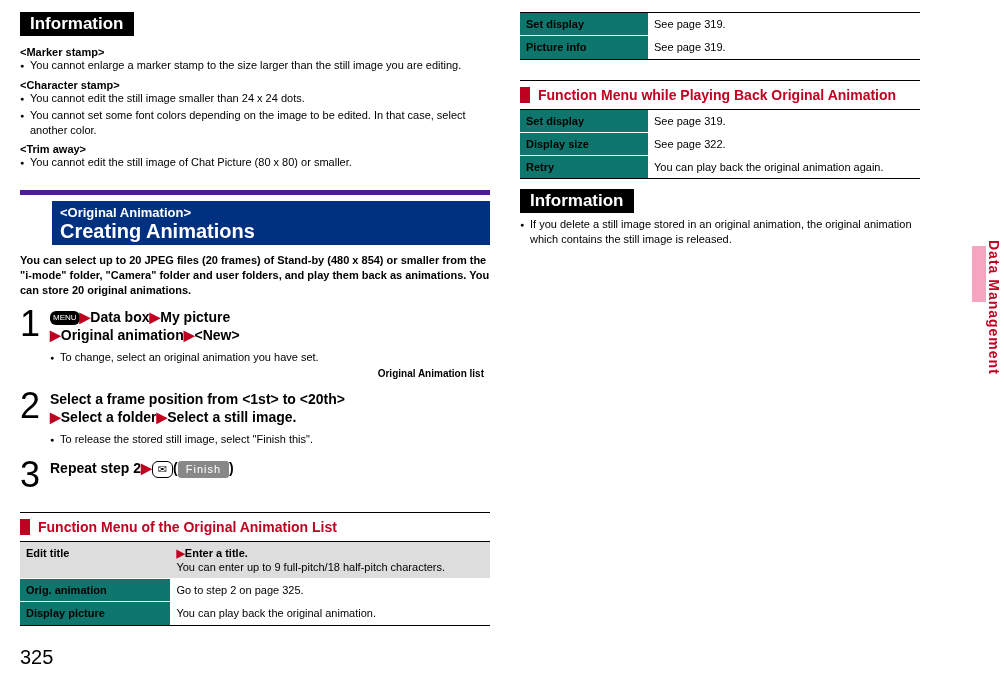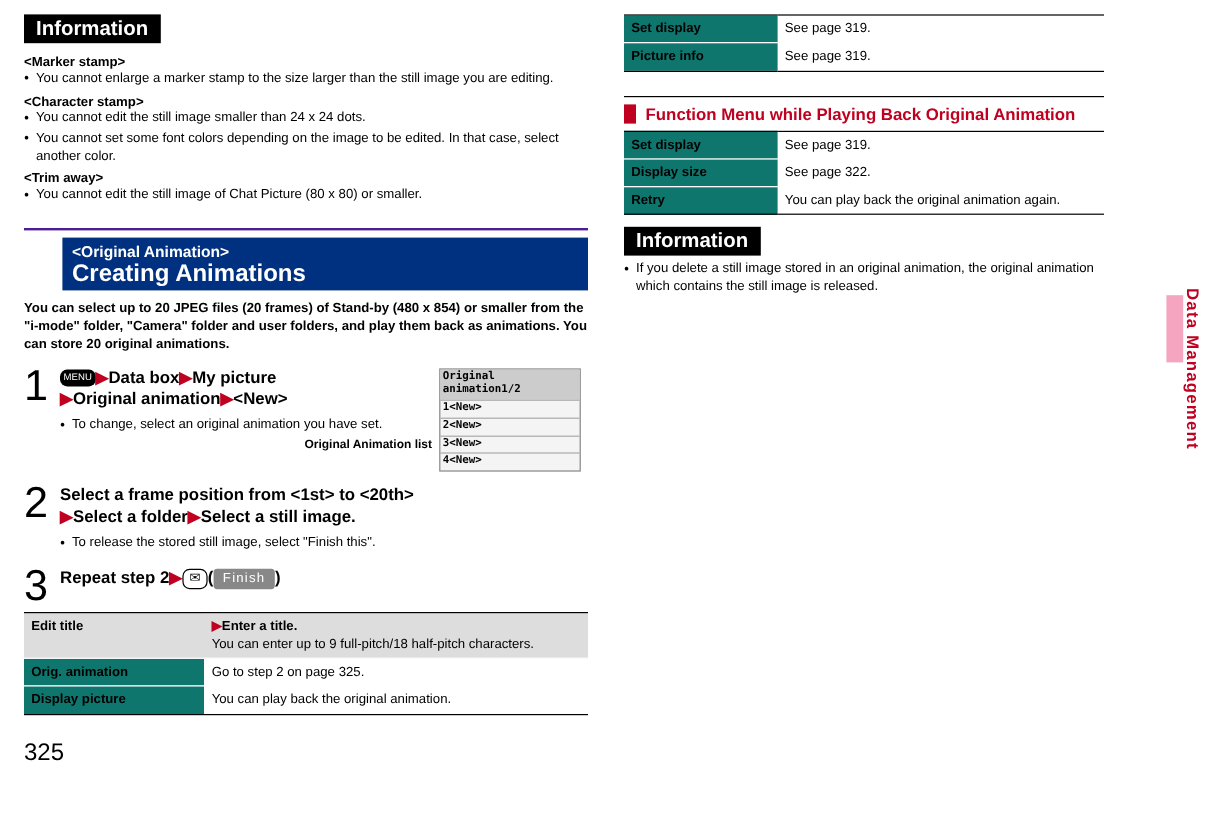--- a/index.html
+++ b/index.html
@@ -24,21 +24,21 @@
     font-size: 17px;
     padding: 2px 10px;
     display: inline-block;
     margin-bottom: 4px;
   }
   .subhead { font-weight: bold; margin-top: 6px; }
   .bullet-list { margin: 0; padding: 0; list-style: none; }
   .bullet-list li { padding-left: 10px; position: relative; line-height: 1.35; margin-bottom: 2px; }
   .bullet-list li::before { content: "●"; position: absolute; left: 0; font-size: 7px; top: 3px; }
 
-  .section-block { margin-top: 20px; border-top: 2px solid #4c1d95; padding-left: 32px; }
+  .section-block { margin-top: 20px; border-top: 5px solid #4c1d95; padding-left: 32px; }
   .blue-heading {
     background: #003080;
     color: #fff;
     padding: 4px 8px 2px 8px;
     margin-top: 6px;
   }
   .blue-heading .small { font-size: 13px; font-weight: bold; display:block; }
   .blue-heading .big { font-size: 20px; font-weight: bold; }
 
   .para-bold { font-weight: bold; margin-top: 8px; line-height: 1.35; }
@@ -163,27 +163,20 @@
         <span class="big">Creating Animations</span>
       </div>
     </div>
 
     <div class="para-bold">You can select up to 20 JPEG files (20 frames) of Stand-by (480 x 854) or smaller from the "i-mode" folder, "Camera" folder and user folders, and play them back as animations. You can store 20 original animations.</div>
 
     
     <div class="step clearfix">
       <div class="step-num">1</div>
       <div class="step-body">
-        <div class="thumb">
-          <div class="thumb-head">Original animation1/2</div>
-          <div class="thumb-row">1&lt;New&gt;</div>
-          <div class="thumb-row">2&lt;New&gt;</div>
-          <div class="thumb-row">3&lt;New&gt;</div>
-          <div class="thumb-row">4&lt;New&gt;</div>
-        </div>
         <span class="menu-icon">MENU</span><span class="arrow">▶</span><span>Data box</span><span class="arrow">▶</span><span>My picture</span><br>
         <span class="arrow">▶</span><span>Original animation</span><span class="arrow">▶</span><span>&lt;New&gt;</span>
         <ul class="bullet-list step-note">
             <li>To change, select an original animation you have set.</li>
           </ul>
         <div class="thumb-caption">Original Animation list</div>
       </div>
     </div>
 
     
@@ -199,20 +192,24 @@
     </div>
 
     
     <div class="step">
       <div class="step-num">3</div>
       <div class="step-body">
         <span>Repeat step 2</span><span class="arrow">▶</span><span class="mail-icon">✉</span>(<span class="finish-btn">Finish</span>)
       </div>
     </div>
 
+    <div class="red-title-row">
+      <div class="red-square"></div>
+      <div class="red-title">Function Menu of the Original Animation List</div>
+    </div>
 
     <table class="func">
       <tbody>
           <tr class="shade">
             <td class="label">Edit title</td>
         <td class="val"><b class="arrow">▶</b><b>Enter a title.</b><br><span class="sub">You can enter up to 9 full-pitch/18 half-pitch characters.</span></td>
           </tr>
       <tr>
             <td class="label">Orig. animation</td>
         <td>Go to step 2 on page 325.</td>

